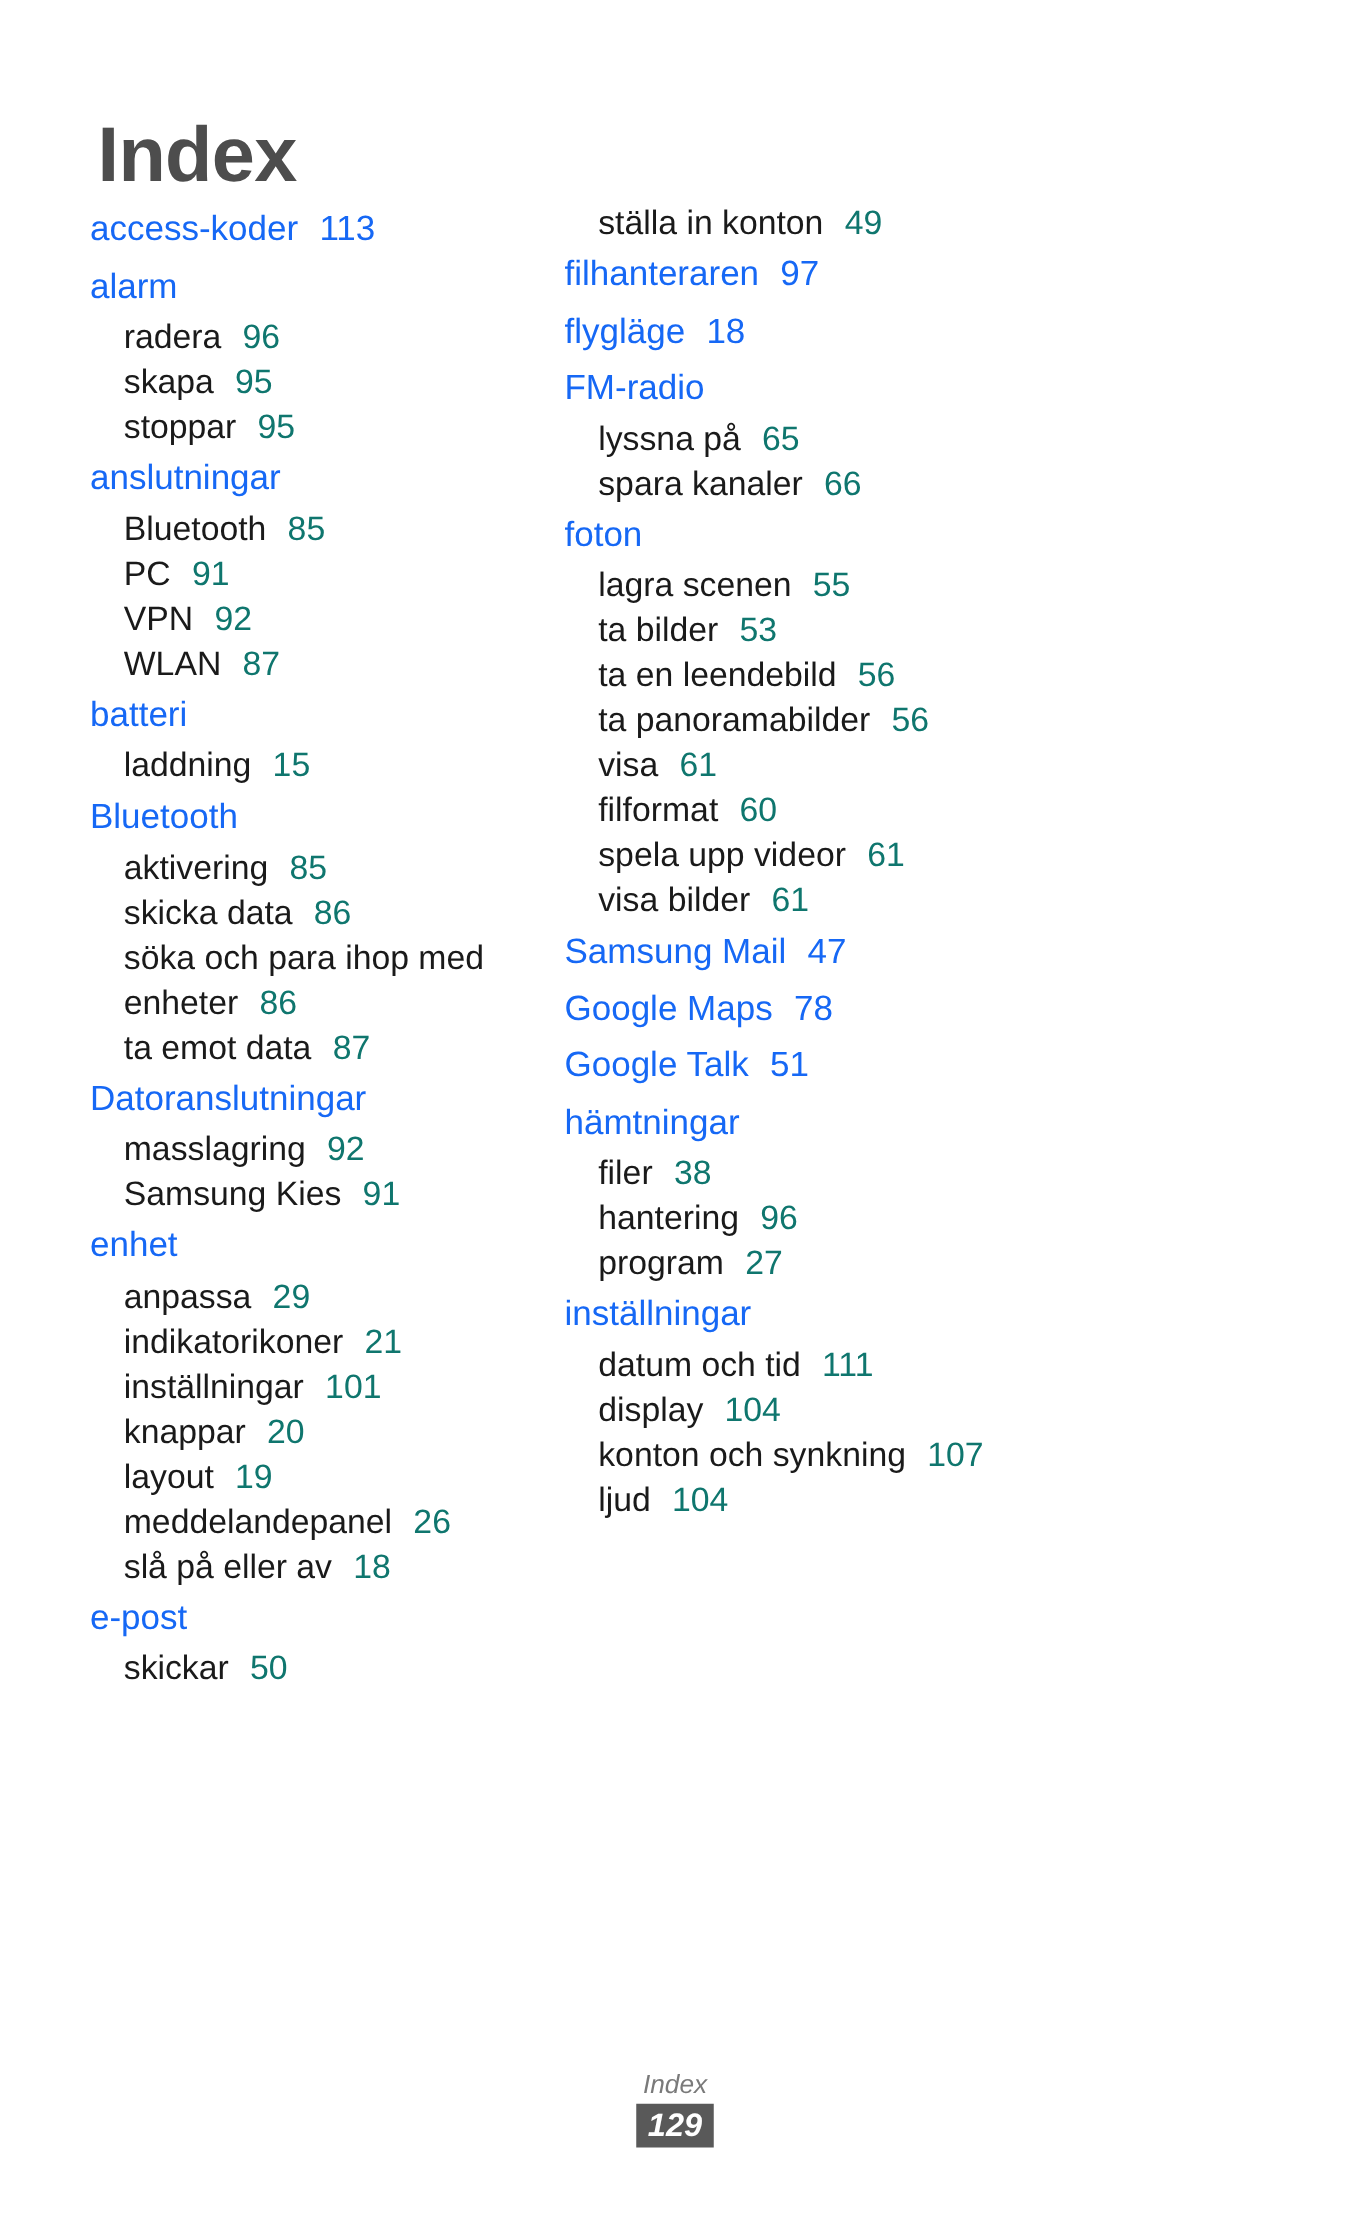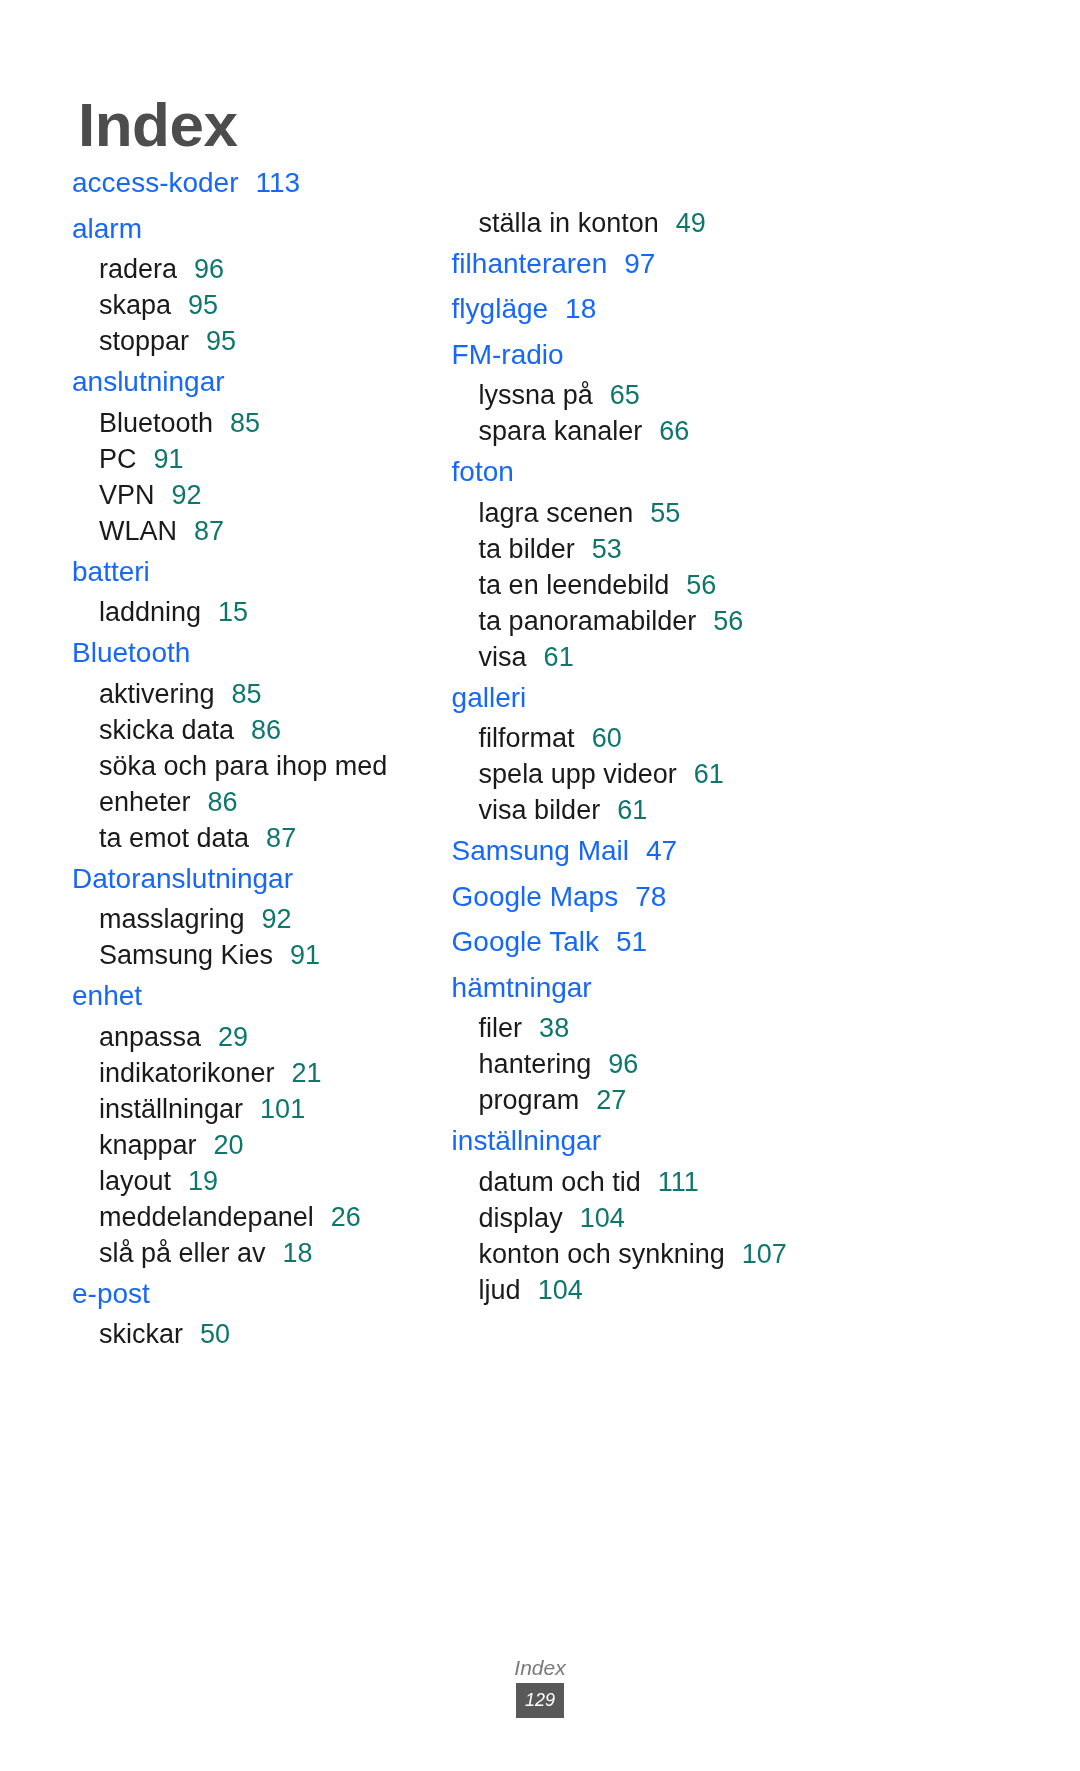--- a/index.html
+++ b/index.html
@@ -38,21 +38,21 @@
     line-height: 1.0;
   }
 
   .columns {
     position: absolute;
     left: 0;
     top: 160px;
     width: 924px;
     display: flex;
     flex-direction: row;
-    align-items: center;
+    align-items: flex-start;
     gap: 12px;
   }
 
   .column {
     box-sizing: border-box;
   }
 
   .column-left {
     width: 440px;
     padding-left: 72px;
@@ -110,22 +110,22 @@
     font-size: 21px;
     color: #7a7a7a;
     display: block;
     line-height: 26px;
   }
   .footer-pagenum {
     display: inline-block;
     background: #595959;
     color: #ffffff;
     font-style: italic;
-    font-weight: normal;
-    font-size: 18px;
+    font-weight: bold;
+    font-size: 26px;
     line-height: 30px;
     padding: 2px 9px 3px 9px;
     margin-top: 2px;
   }
 </style>
 </head>
 <body>
 
 <div class="page">
 
@@ -197,21 +197,20 @@
         </div>
         <div class="entry-group">
           <div class="main-entry"><span>foton</span></div>
           <div class="sub-entry"><span>lagra scenen</span><span class="num-gap"></span><span class="page-num">55</span></div>
           <div class="sub-entry"><span>ta bilder</span><span class="num-gap"></span><span class="page-num">53</span></div>
           <div class="sub-entry"><span>ta en leendebild</span><span class="num-gap"></span><span class="page-num">56</span></div>
           <div class="sub-entry"><span>ta panoramabilder</span><span class="num-gap"></span><span class="page-num">56</span></div>
           <div class="sub-entry"><span>visa</span><span class="num-gap"></span><span class="page-num">61</span></div>
         </div>
         <div class="entry-group">
-          <div class="main-entry"><span>galleri</span></div>
           <div class="sub-entry"><span>filformat</span><span class="num-gap"></span><span class="page-num">60</span></div>
           <div class="sub-entry"><span>spela upp videor</span><span class="num-gap"></span><span class="page-num">61</span></div>
           <div class="sub-entry"><span>visa bilder</span><span class="num-gap"></span><span class="page-num">61</span></div>
         </div>
         <div class="entry-group">
           <div class="main-entry"><span>Samsung Mail</span><span class="num-gap"></span><span class="page-num">47</span></div>
         </div>
         <div class="entry-group">
           <div class="main-entry"><span>Google Maps</span><span class="num-gap"></span><span class="page-num">78</span></div>
         </div>

